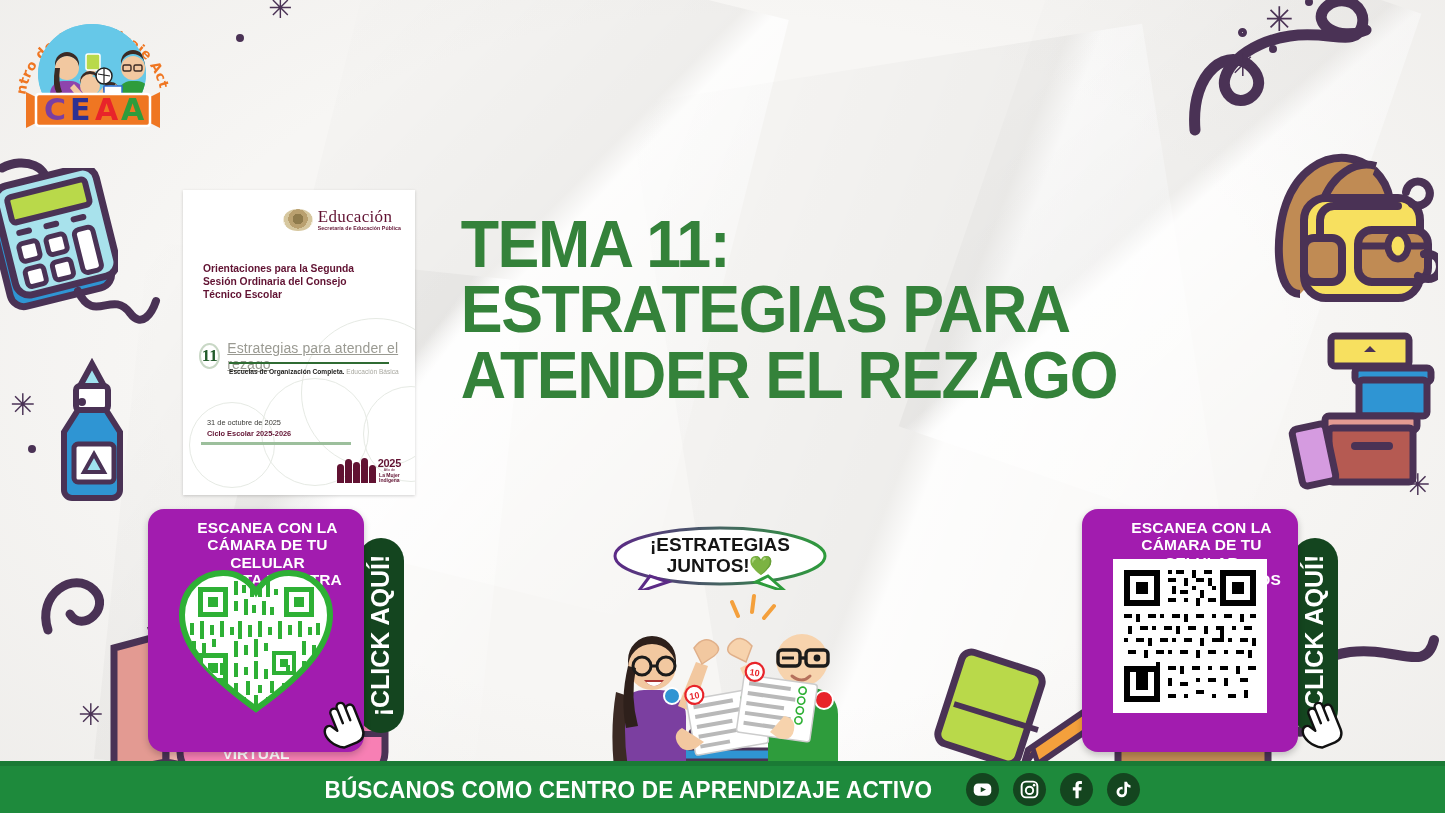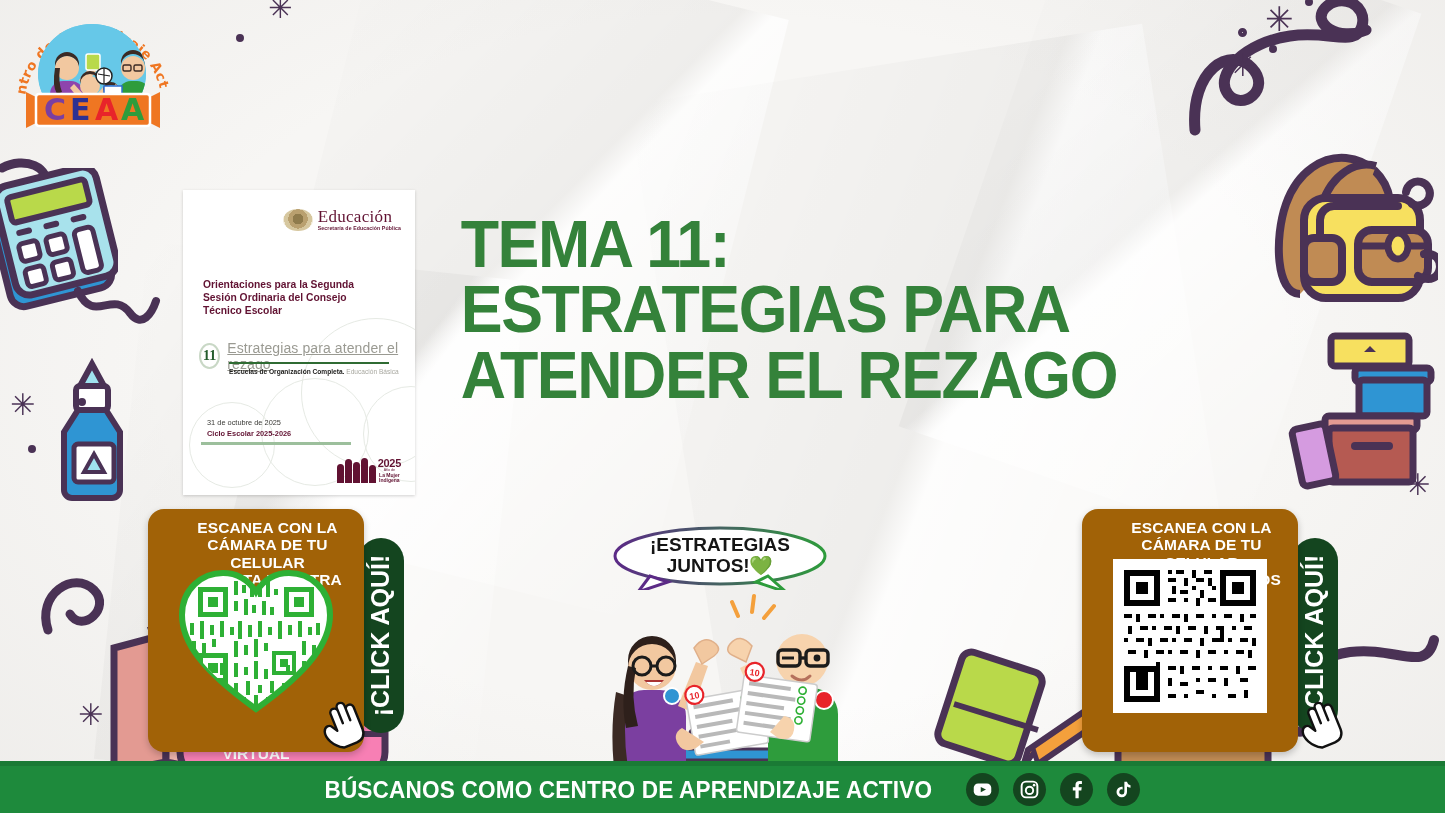--- a/index.html
+++ b/index.html
@@ -46,43 +46,43 @@
   #doc { position:absolute; left:183px; top:190px; width:232px; height:305px; background:#fff;
          box-shadow:0 1px 3px rgba(0,0,0,0.18); overflow:hidden; }
   .doc-circle { position:absolute; border-radius:50%; border:1px solid #e6eae4; }
   #doc .sep-logo { position:absolute; right:14px; top:18px; display:flex; align-items:center; gap:5px; }
   #doc .eagle { width:30px; height:22px; border-radius:50%;
      background:radial-gradient(circle at 50% 45%, #8f7b4c 0 28%, #b9a06f 28% 50%, #d6c79f 50% 72%, #efe8d6 72% 100%); }
   #doc .sep-text { line-height:1; }
   #doc .sep-title { font-family:"Liberation Serif", serif; font-size:17px; color:#611232; letter-spacing:0.3px; }
   #doc .sep-sub { font-size:5.2px; color:#611232; letter-spacing:0.1px; font-weight:700; margin-top:1px; }
   #doc .doc-head { position:absolute; left:20px; top:72px; width:170px; font-size:10.3px; font-weight:700;
-                   color:#611232; line-height:1.28;margin-top:16px; }
+                   color:#611232; line-height:1.28; }
   #doc .num-row { position:absolute; left:16px; top:150px; width:200px; display:flex; align-items:center; gap:7px; }
   #doc .num-badge { width:26px; height:26px; border-radius:50%; border:2px solid #c9d8c6; display:flex;
-                    align-items:center; justify-content:center; font-size:14px; font-weight:700; color:#235c2c;
+                    align-items:center; justify-content:center; font-size:17px; font-weight:700; color:#235c2c;
                     font-family:"Liberation Serif", serif; }
   #doc .num-label { font-size:14px; color:#9a9a92; letter-spacing:0.1px;text-decoration:underline; }
   #doc .rule-green { position:absolute; left:46px; top:172px; width:160px; height:1.6px; background:#2f6b33; }
   #doc .org-line { position:absolute; left:46px; top:178px; width:176px; font-size:6.6px; color:#3a3a36; }
   #doc .org-line b { color:#1c1c1a; }
   #doc .org-line span { color:#a8a8a0; }
   #doc .date-block { position:absolute; left:24px; top:228px; font-size:7.4px; color:#3a3a36; line-height:1.45; }
   #doc .date-block b { color:#611232; }
   #doc .rule-lt { position:absolute; left:18px; top:252px; width:150px; height:2.5px; background:#9cbf9c; }
   #doc .mujer { position:absolute; right:14px; bottom:12px; display:flex; align-items:flex-end; gap:2px; }
   #doc .mujer-fig { display:flex; align-items:flex-end; gap:1px; }
   #doc .mujer-fig i { display:block; width:7px; background:#611232; border-radius:4px 4px 0 0; }
   #doc .mujer-txt { line-height:1; text-align:center; }
   #doc .mujer-txt .y { font-size:11px; font-weight:700; color:#611232; letter-spacing:-0.3px; }
   #doc .mujer-txt .s { font-size:3.6px; color:#611232; }
   #doc .mujer-txt .b { font-size:5px; font-weight:700; color:#611232; line-height:1.05; }
 
   
-  .qr-card { position:absolute; background:#a16207; border-radius:16px; color:#fff; text-align:center;
+  .qr-card { position:absolute; background:#a21caf; border-radius:16px; color:#fff; text-align:center;
              box-shadow:0 3px 7px rgba(0,0,0,0.22); z-index:6;padding-left:23px; }
   .qr-top { font-size:15.5px; font-weight:700; line-height:1.12; letter-spacing:0.1px; padding-top:10px; }
   .qr-bot { font-size:15.5px; font-weight:700; line-height:1.12; letter-spacing:0.1px;margin-left:20px; }
   #qr-left { left:148px; top:509px; width:216px; height:243px; }
   #qr-right { left:1082px; top:509px; width:216px; height:243px; }
   #qr-left-extra { position:absolute; left:148px; top:745px; width:216px; text-align:center;
                    font-size:15.5px; font-weight:700; color:#fff; z-index:5; }
 
   .qr-heart { position:absolute; left:28px; top:56px; width:160px; height:148px; }
   .qr-plain { position:absolute; left:31px; top:50px; width:154px; height:154px; background:#fff; padding:7px; }

